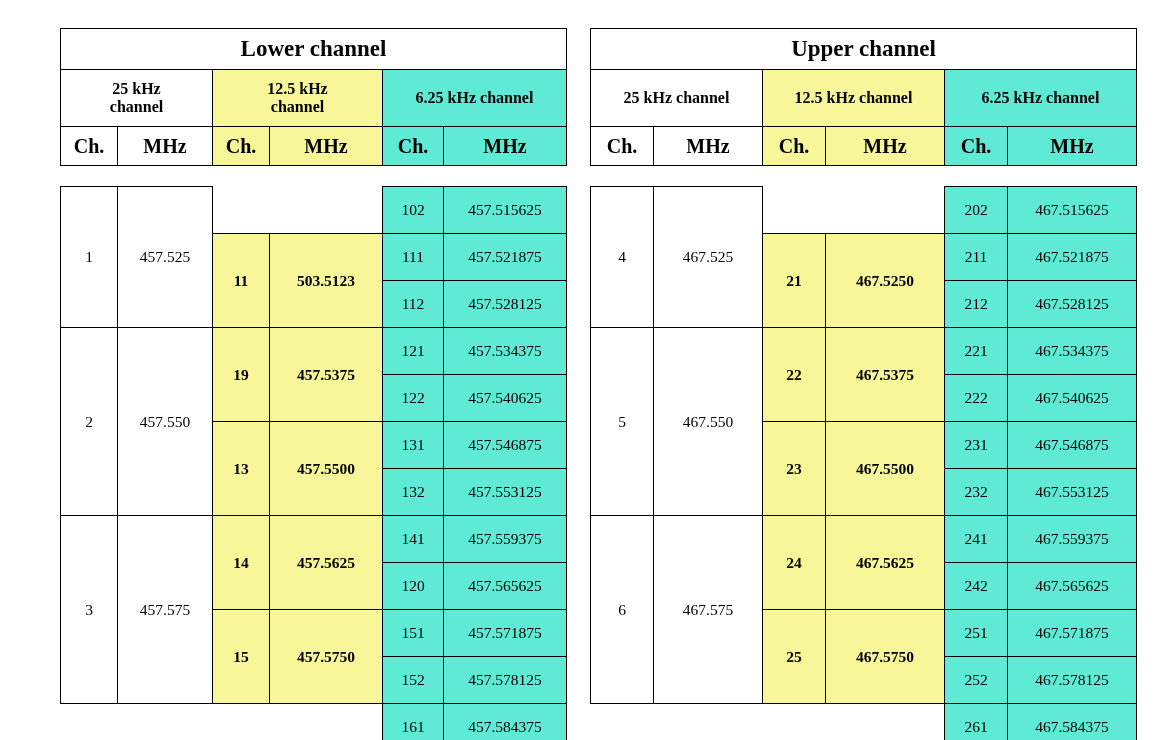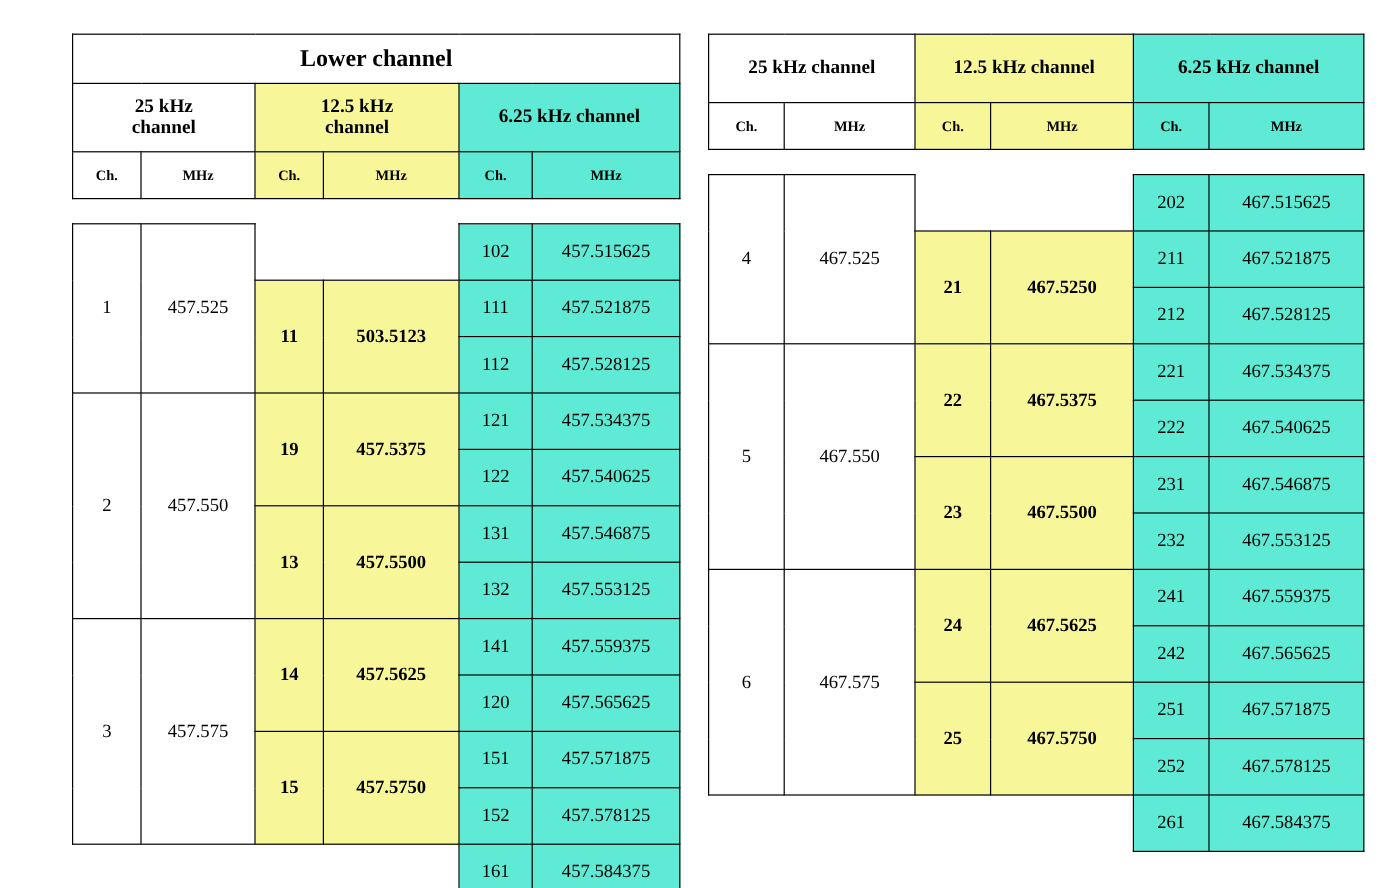--- a/index.html
+++ b/index.html
@@ -33,33 +33,33 @@
   }
   table.hdr td, table.body td {
     border: 1px solid #000000;
     text-align: center;
     vertical-align: middle;
     font-size: 15.5px;
     padding: 0;
   }
   .hdr .title {
     font-weight: bold;
-    font-size: 20px;
+    font-size: 23px;
     height: 40px;
     background: #ffffff;
   }
   .hdr .grp {
     font-weight: bold;
     font-size: 16px;
     height: 56px;
     line-height: 1.15;
   }
   .hdr .sub {
     font-weight: bold;
-    font-size: 12px;
+    font-size: 20px;
     height: 38px;
   }
   .white { background: #ffffff; }
   .yellow { background: #f7f79a; font-weight: bold; }
   .green { background: #5eead4; }
 
   
   .c-ch25 { width: 56px; }
   .c-mhz25 { width: 94px; }
   .c-ch125 { width: 56px; }
@@ -208,20 +208,23 @@
         <td class="green c-mhz625">457.584375</td>
       </tr>
     </tbody>
       </table>
   </div>
 
   <div class="panel panel-right">
 
     <table class="hdr">
       <tbody>
+          <tr>
+        <td class="title white" colspan="6">Upper channel</td>
+      </tr>
       <tr>
         <td class="grp white" colspan="2">
           <div>25 kHz channel</div>
         </td>
         <td class="grp yellow" colspan="2">
           <div>12.5 kHz channel</div>
         </td>
         <td class="grp green" colspan="2">
           <div>6.25 kHz channel</div>
         </td>

